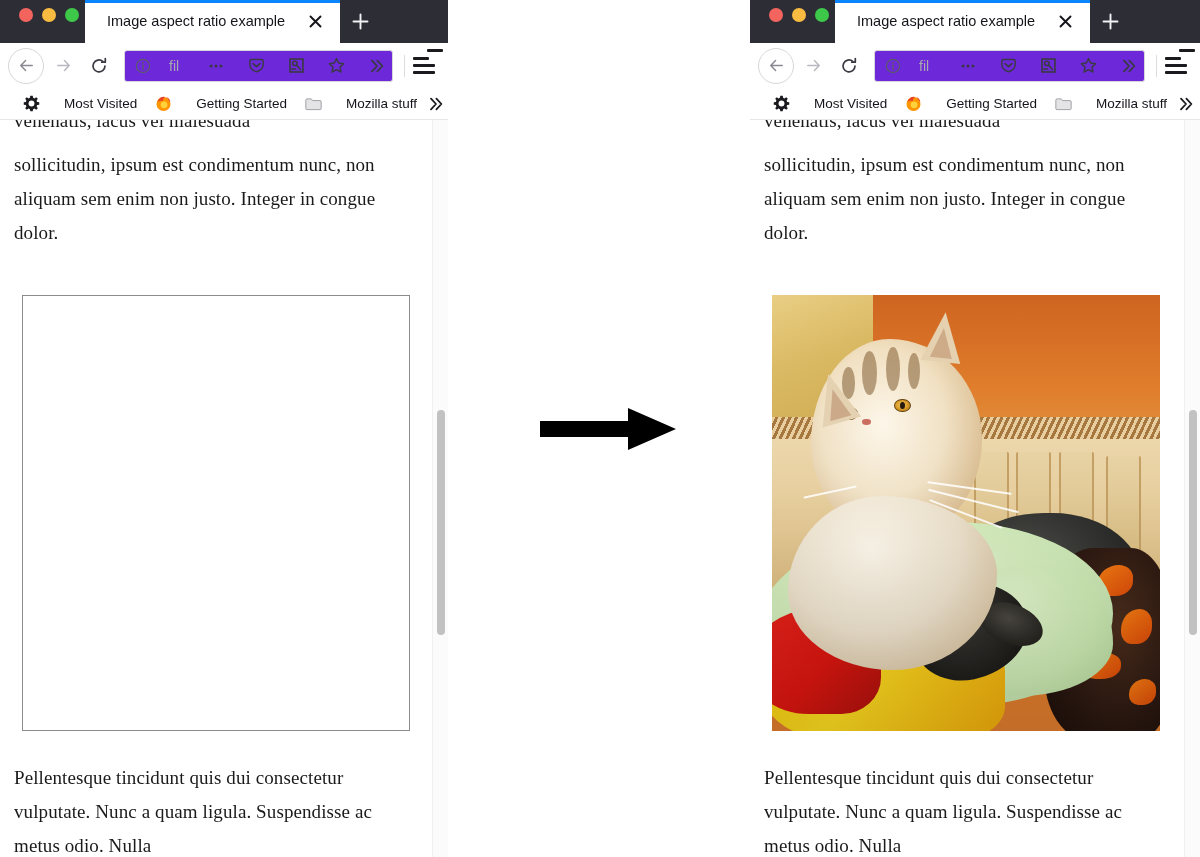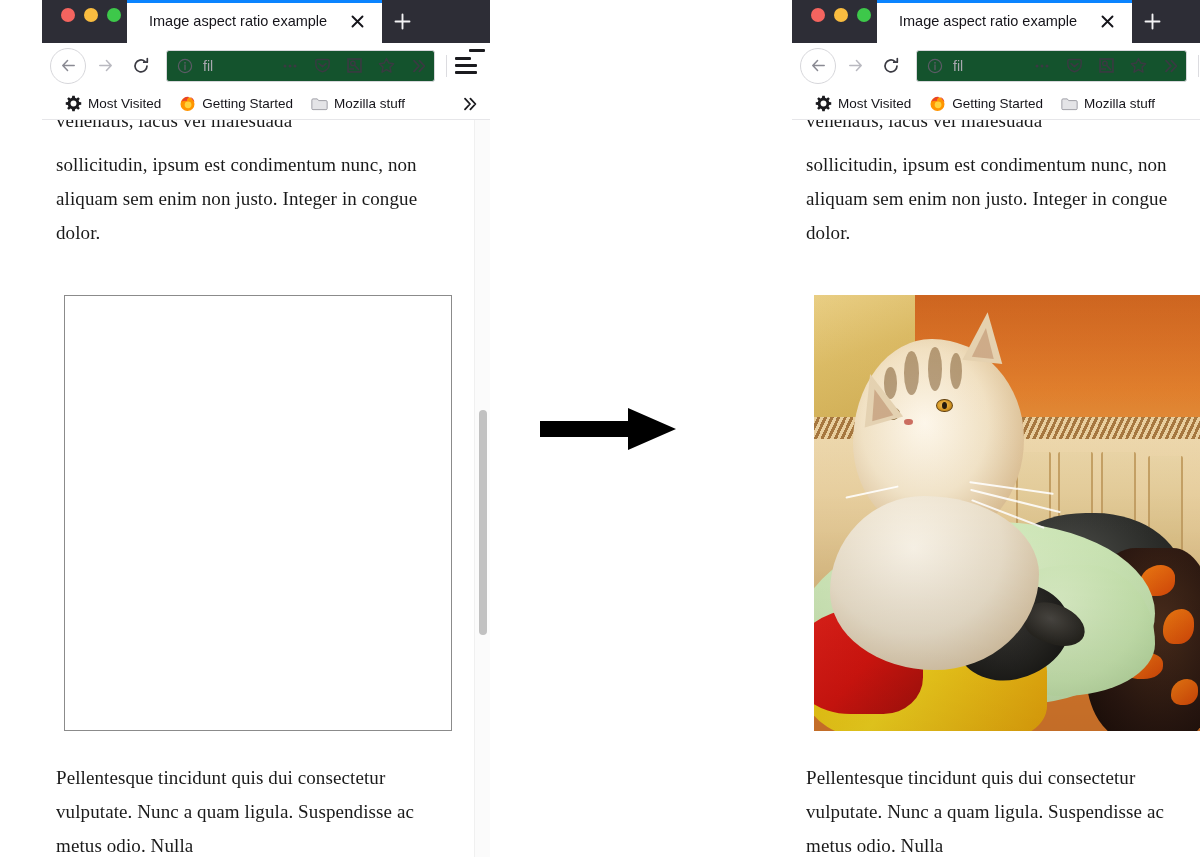--- a/index.html
+++ b/index.html
@@ -16,21 +16,20 @@
     background: #ffffff;
   }
 
   
   .window {
     position: absolute;
     top: 0;
     height: 857px;
     background: #ffffff;
     overflow: hidden;
-    margin-left: 42px;
   }
   .window.left  { left: 0px;   width: 448px; }
   .window.right { left: 750px; width: 450px; }
 
   
   .titlebar {
     position: relative;
     height: 43px;
     background: #2d2d36;
     display: flex;
@@ -111,25 +110,25 @@
   }
   .navbtn.fwd { color: #b9b9c0; }
   .navbtn.reload { color: #3a3a42; }
 
   .urlbar {
     flex: 1;
     height: 32px;
     margin: 0 6px;
     border: 1px solid #d7d7db;
     border-radius: 3px;
-    background: #14532d;
+    background: #6d28d9;
     display: flex;
     align-items: center;
     padding: 0 4px 0 8px;
-    gap: 8px;
+    gap: 16px;
     min-width: 0;
   }
   .url-info { width: 20px; display:flex; align-items:center; justify-content:center; color:#5b5b66; flex:0 0 auto;}
   .url-text {
     flex: 1;
     font-size: 14px;
     color: #a9a9b0;
     white-space: nowrap;
     overflow: hidden;
     min-width: 0;
@@ -167,21 +166,21 @@
   .bookmarks {
     height: 32px;
     background: #ffffff;
     display: flex;
     align-items: center;
     padding: 0 8px 0 14px;
     gap: 0;
     border-bottom: 1px solid #e6e6e9;
   }
   .bm {
-    display: flex; align-items: center; gap: 6px;
+    display: flex; align-items: center; gap: 24px;
     padding: 0 9px;
     height: 26px;
     font-size: 13.5px;
     color: #15141a;
     white-space: nowrap;
   }
   .bm-ico { width: 17px; height: 17px; display:flex; align-items:center; justify-content:center; flex:0 0 auto;}
   .bm-spacer { flex: 1; }
   .bm-chev { color: #1b1b1f; padding-right: 4px; display:flex; align-items:center;}
 

